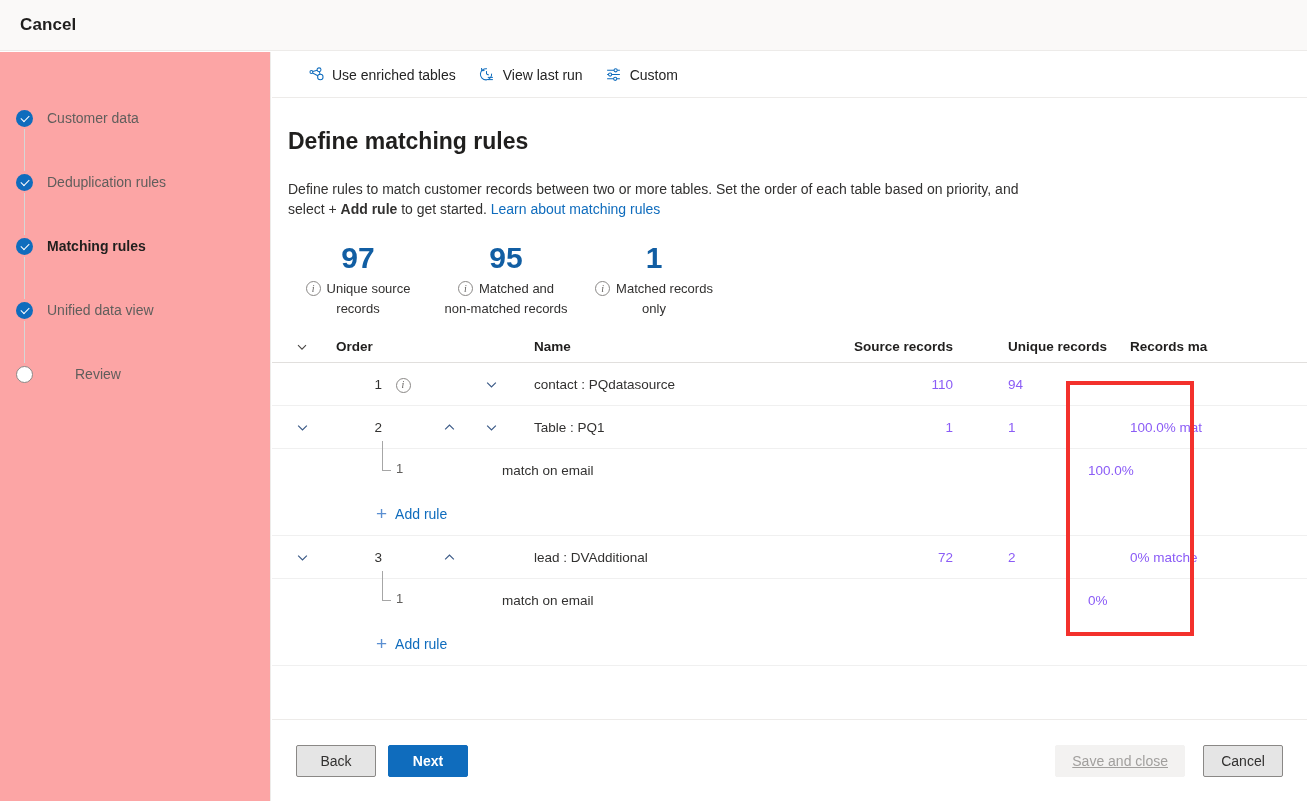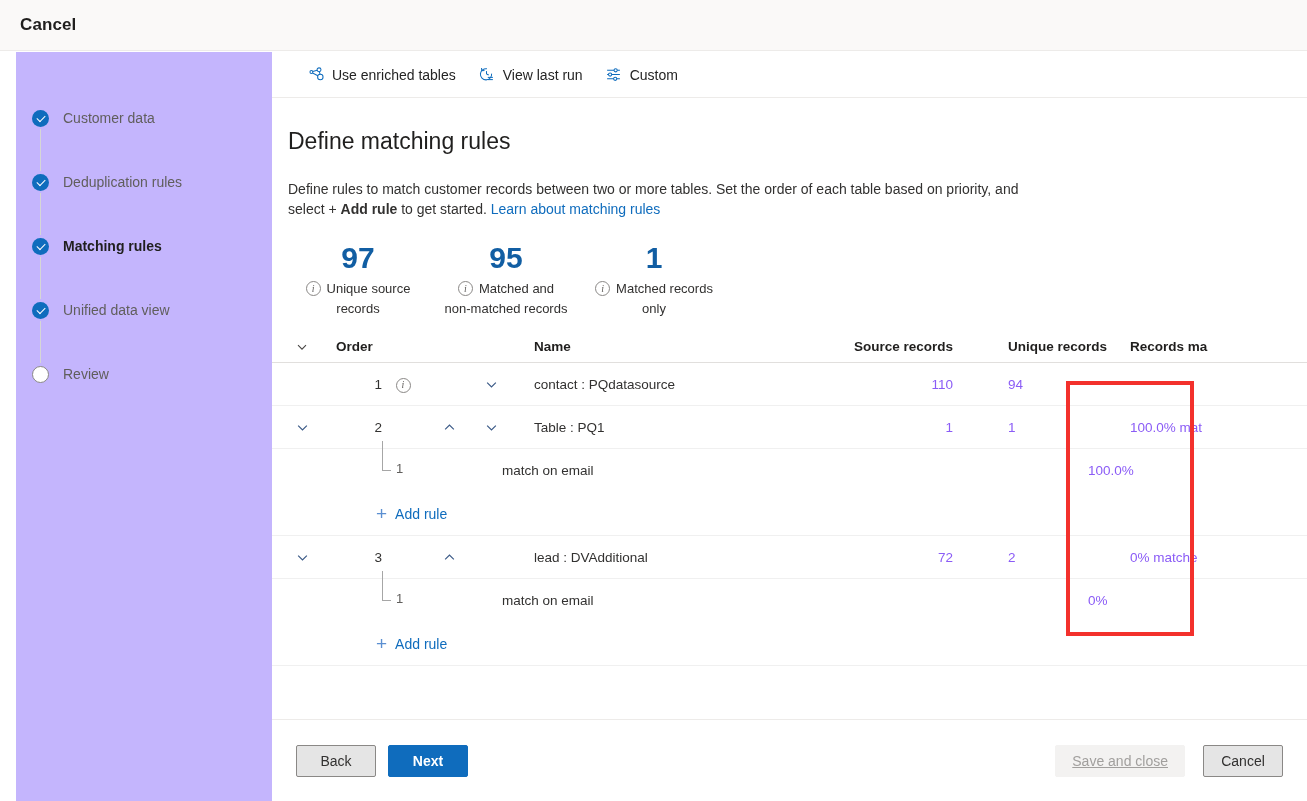--- a/index.html
+++ b/index.html
@@ -22,34 +22,34 @@
   .app-title {
     margin-left: 20px;
     font-size: 17px;
     font-weight: 600;
     color: #201f1e;
     letter-spacing: .1px;
   }
 
   
   .sidebar {
-    position: absolute; left: 16px; top: 52px;
+    position: absolute; left: 0; top: 52px;
     width: 271px; height: 749px;
-    background: #c4b5fd;
+    background: #fca5a5;
     border-right: 1px solid #edebe9;
   }
   .wizard { position: absolute; left: 0; top: 55px; width: 271px; }
   .wiz-step {
     position: relative;
     display: flex; align-items: center;
     height: 22px;
     padding-left: 16px;
     margin-bottom: 42px;
   }
-  .wiz-step:last-child { margin-bottom: 0; }
+  .wiz-step:last-child { margin-bottom: 0; gap: 28px; }
   .wiz-bullet {
     width: 17px; height: 17px; border-radius: 50%;
     flex: 0 0 17px;
     display: flex; align-items: center; justify-content: center;
     position: relative; z-index: 2;
   }
   .wiz-bullet.done { background: #0f6cbd; }
   .wiz-bullet.done::after {
     content: "";
     width: 7px; height: 3.5px;
@@ -111,21 +111,21 @@
   .cmd-ico svg { display: block; }
 
   
   .page {
     padding: 28px 0 0 16px;
     position: relative;
     height: 703px;
   }
   .page-title {
     font-size: 23px;
-    font-weight: 400;
+    font-weight: 700;
     color: #201f1e;
     letter-spacing: 0;
     line-height: 30px;
   }
   .page-desc {
     margin-top: 23px;
     font-size: 14px;
     color: #323130;
     line-height: 20px;
     max-width: 738px;

